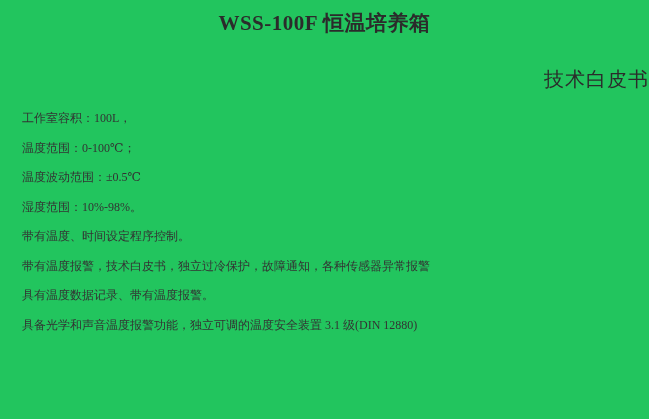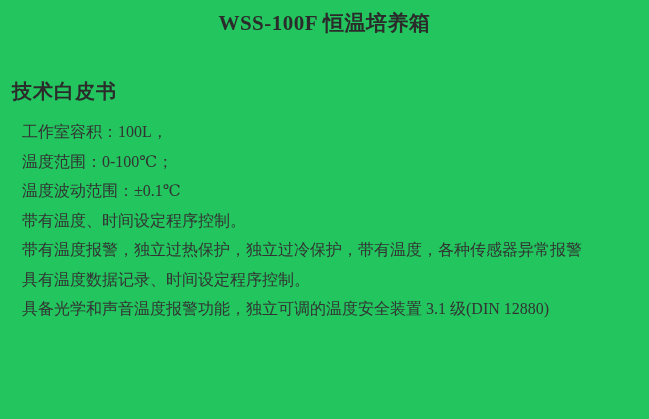--- a/index.html
+++ b/index.html
@@ -19,62 +19,63 @@
   .doc-title {
     margin: 0;
     padding-top: 9px;
     text-align: center;
     font-size: 21px;
     font-weight: bold;
     color: #2b2b2b;
     letter-spacing: 0.5px;
   }
   .doc-subtitle {
-    margin: 12px;
+    margin: 0;
     padding-top: 29px;
-    text-align: left;
+    text-align: right;
     font-size: 20px;
-    font-weight: bold;
+    font-weight: normal;
     color: #2b2b2b;
     letter-spacing: 1px;
   }
   .spec-lines {
     margin-top: 11px;
     padding-left: 22px;
     padding-right: 12px;
   }
   .spec-line {
-    font-size: 16px;
+    font-size: 12px;
     line-height: 29.5px;
     height: 29.5px;
     white-space: nowrap;
     color: #333333;
   }
 </style>
 </head>
 <body>
 
 <div class="page">
   <h1 class="doc-title">WSS-100F 恒温培养箱</h1>
 
   <h2 class="doc-subtitle">技术白皮书</h2>
 
   <div class="spec-lines">
 
       <div class="spec-line">工作室容积：100L，</div>
 
       <div class="spec-line">温度范围：0-100℃；</div>
 
-      <div class="spec-line">温度波动范围：±0.1℃</div>
+      <div class="spec-line">温度波动范围：±0.5℃</div>
 
+      <div class="spec-line">湿度范围：10%-98%。</div>
 
       <div class="spec-line">带有温度、时间设定程序控制。</div>
 
-      <div class="spec-line">带有温度报警，独立过热保护，独立过冷保护，带有温度，各种传感器异常报警</div>
+      <div class="spec-line">带有温度报警，技术白皮书，独立过冷保护，故障通知，各种传感器异常报警</div>
 
 
-      <div class="spec-line">具有温度数据记录、时间设定程序控制。</div>
+      <div class="spec-line">具有温度数据记录、带有温度报警。</div>
 
 
 
       <div class="spec-line">具备光学和声音温度报警功能，独立可调的温度安全装置 3.1 级(DIN 12880)</div>
     </div>
 </div>
 
 </body></html>

